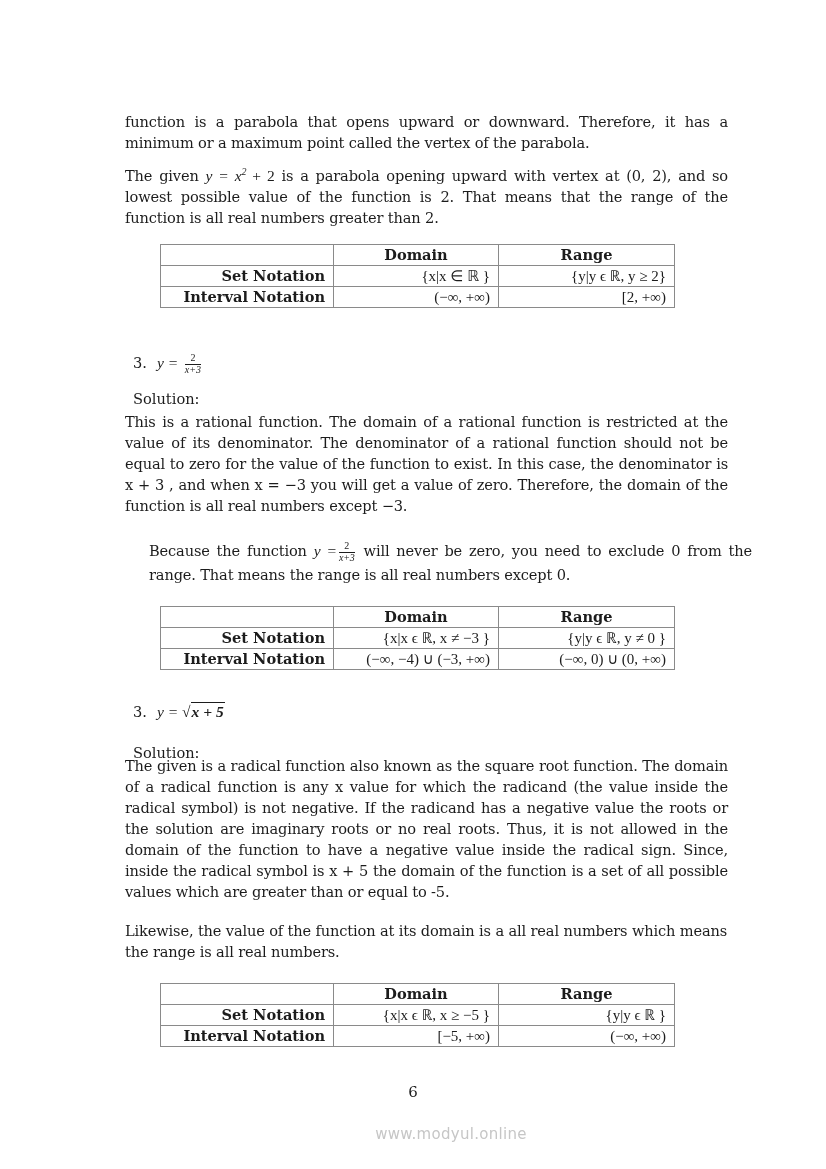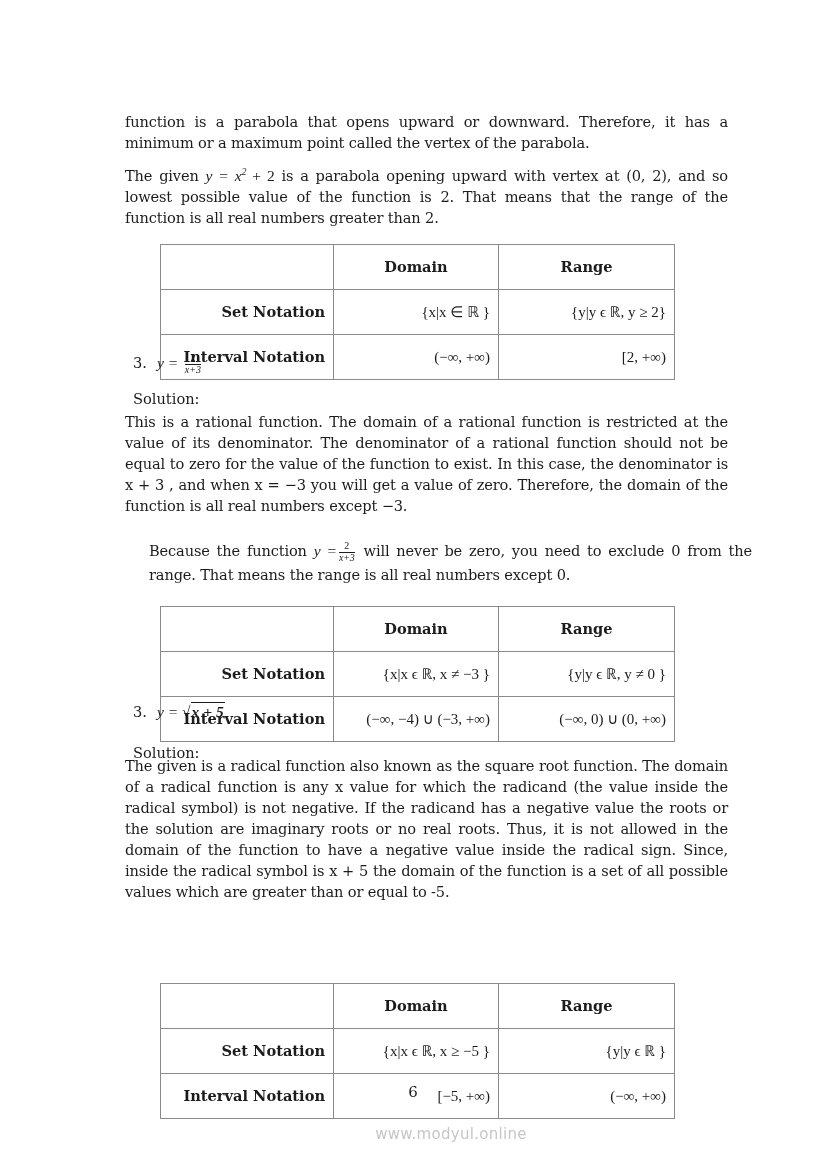--- a/index.html
+++ b/index.html
@@ -15,21 +15,21 @@
   .frac { display: inline-block; vertical-align: middle; text-align: center;
           font-family: "Liberation Serif", serif; line-height: 1; margin: 0 2px; }
   .frac .num { display: block; font-size: 10px; padding: 0 2px 1px; border-bottom: 1px solid #1c1c1c; }
   .frac .den { display: block; font-size: 10px; padding-top: 0; font-style: italic; }
   .item { position: absolute; left: 125px; font-size: 14.6px; line-height: 21px; margin: 8px; }
   .item .num-label { display: inline-block; width: 24px; }
   .sqrt { display: inline-block; font-weight: bold; }
   .sqrt .rad { border-top: 1px solid #1c1c1c; padding: 0 1px; }
   table.dr { position: absolute; left: 160px; width: 514px; border-collapse: collapse;
              font-size: 14.6px; table-layout: fixed; }
-  table.dr td, table.dr th { border: 1px solid #8a8a8a; height: 20px; padding: 12px 8px; line-height: 20px; }
+  table.dr td, table.dr th { border: 1px solid #8a8a8a; height: 20px; padding: 0 8px; line-height: 20px; }
   table.dr th { font-weight: bold; text-align: center; font-size: 14.6px; }
   table.dr td.label { text-align: right; font-weight: bold; }
   table.dr td.val { text-align: right; font-family: Liberation Serif, serif; font-size: 15px; }
   table.dr col.c1 { width: 173px; }
   table.dr col.c2 { width: 165px; }
   table.dr col.c3 { width: 176px; }
   .pagenum { position: absolute; left: 0; width: 826px; top: 1083px; text-align: center;
              font-size: 15px; }
   .watermark { position: absolute; left: 0; width: 826px; top: 1125px; text-align: center;
                font-family: "DejaVu Sans", "Liberation Sans", sans-serif; font-size: 15px;
@@ -104,20 +104,21 @@
   </tbody>
     </table>
 
   <div class="item" style="top:693px;">
     <span class="num-label">3.</span><span class="m mi">y = </span><span class="sqrt m"><span>√</span><span class="rad mi">x + 5</span></span>
   </div>
   <p class="item" style="top:734px;">Solution:</p>
 
   <p class="para" style="top:755px;">The given is a radical function also known as the square root function. The domain of a radical function is any x value for which the radicand (the value inside the radical symbol) is not negative. If the radicand has a negative value the roots or the solution are imaginary roots or no real roots. Thus, it is not allowed in the domain of the function to have a negative value inside the radical sign. Since, inside the radical symbol is x + 5 the domain of the function is a set of all possible values which are greater than or equal to -5.</p>
 
+  <p class="para nojust" style="top:920px;">Likewise, the value of the function at its domain is a all real numbers which means the range is all real numbers.</p>
 
   <table class="dr" style="top:983px;">
     <colgroup>
         <col class="c1">
         <col class="c2">
         <col class="c3">
       </colgroup>
     <tbody>
         <tr>
       <th></th>

